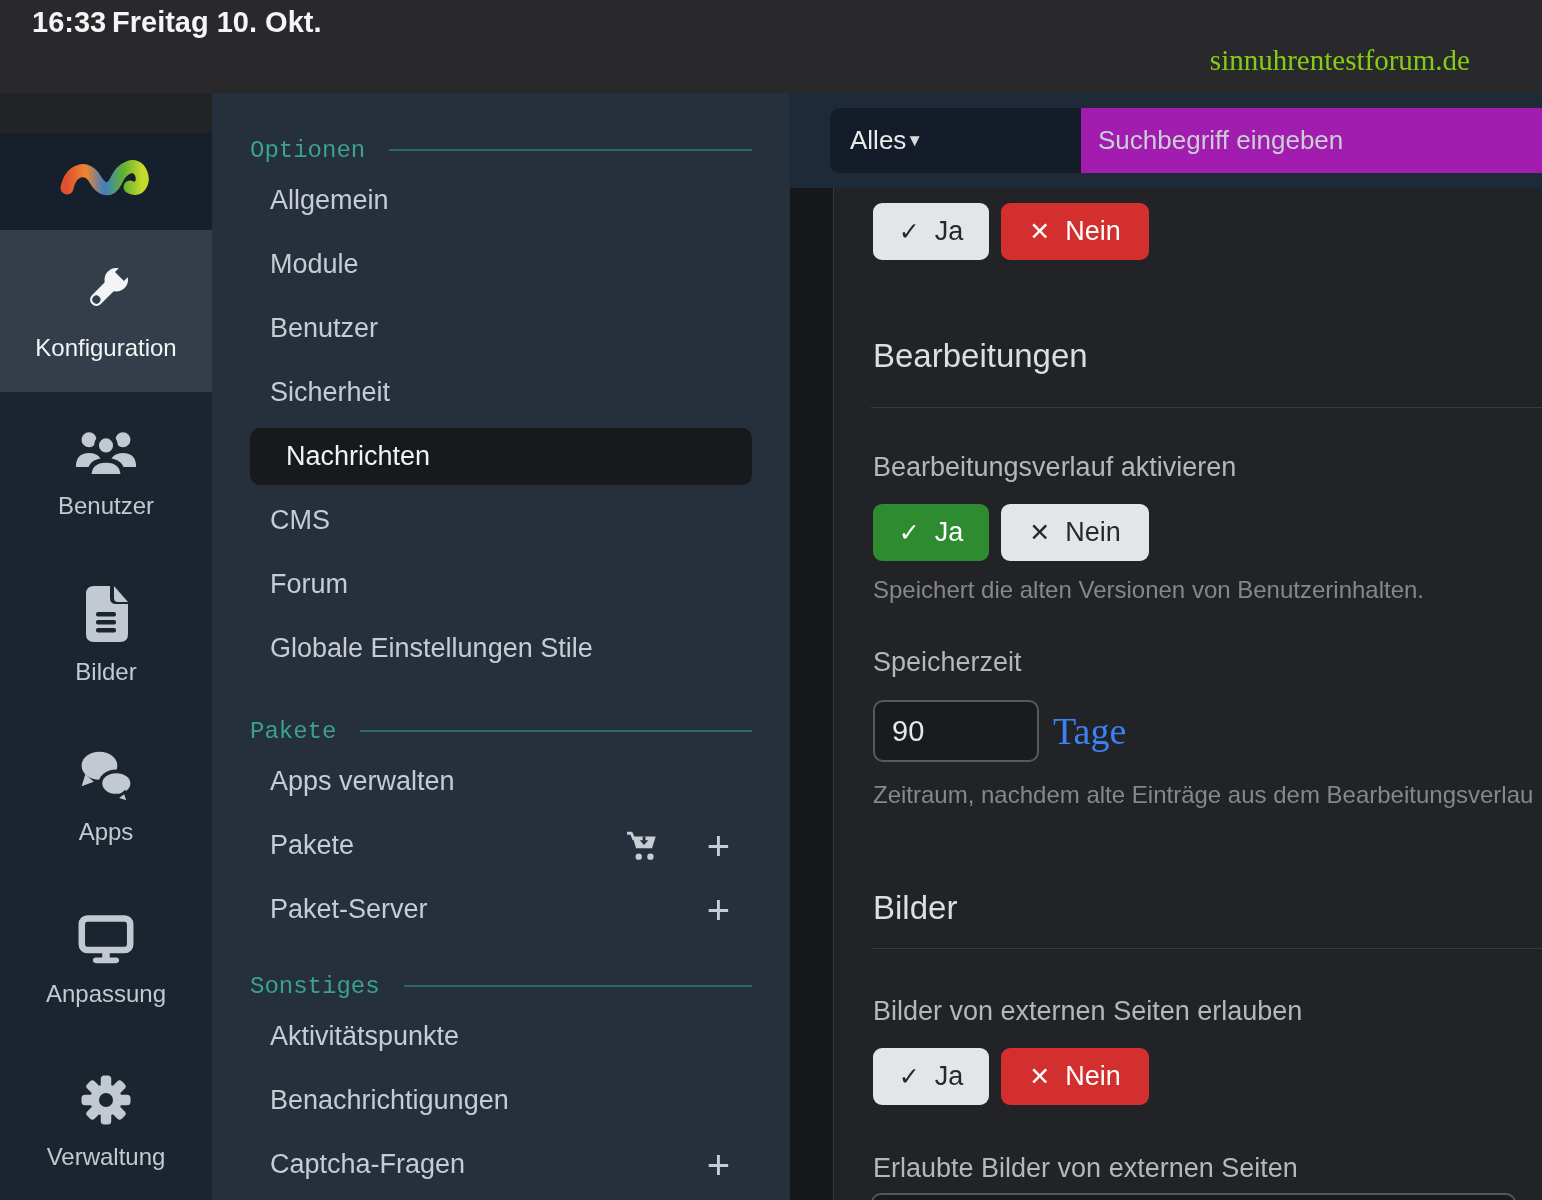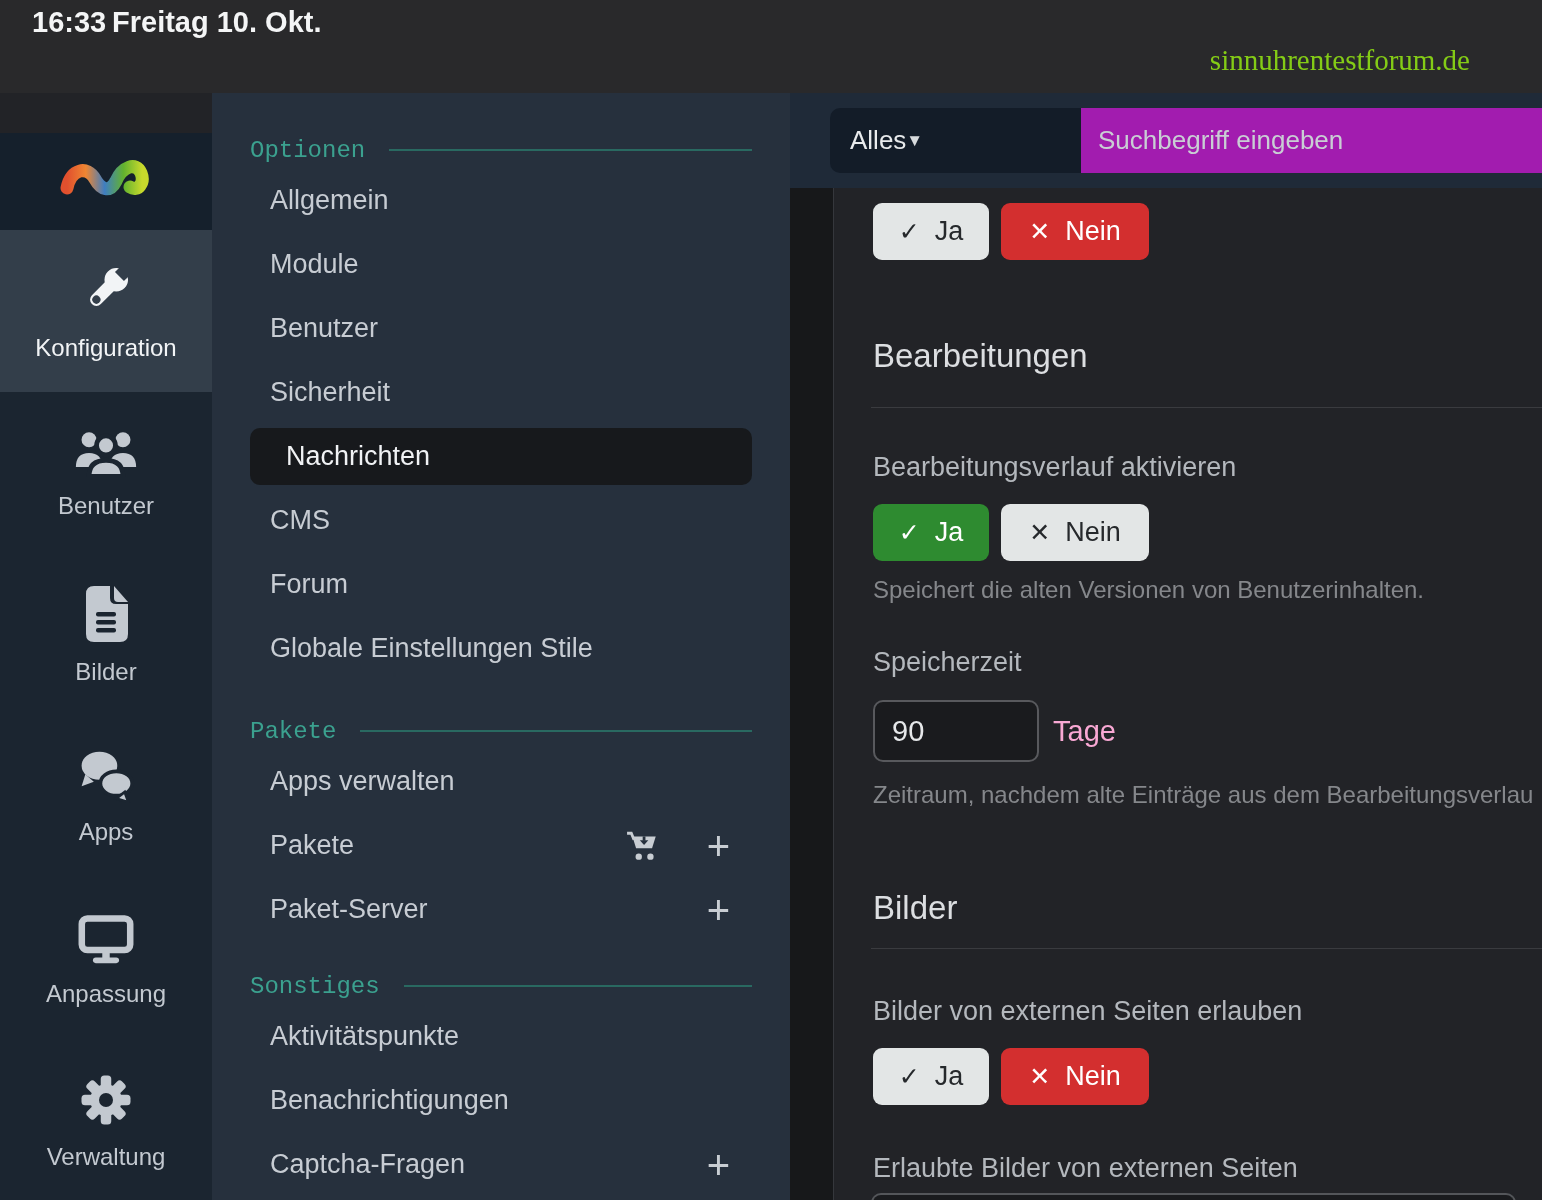--- a/index.html
+++ b/index.html
@@ -51,21 +51,21 @@
   .btn-nein{width:148px;}
   .btn.light{background:#e3e6e6;color:#26292c;}
   .btn.green{background:#2e8b30;color:#ffffff;}
   .btn.red{background:#d32f2f;color:#ffffff;}
   .c-heading{position:absolute;left:39px;font-size:33px;color:#dcdee1;line-height:36px;}
   .c-divider{position:absolute;left:37px;right:0;height:1px;background:#3a3b3f;}
   .c-label{position:absolute;left:39px;font-size:27px;color:#b4b8bd;line-height:28px;white-space:nowrap;}
   .c-desc{position:absolute;left:39px;font-size:24px;color:#85878b;line-height:25px;white-space:nowrap;}
   .input-row{position:absolute;left:39px;display:flex;align-items:center;gap:14px;}
   .num-input{width:166px;height:62px;box-sizing:border-box;background:#1a1b1e;border:2px solid #58595d;border-radius:10px;color:#e6e8ea;font-size:29px;padding-left:17px;font-family:"Liberation Sans",sans-serif;outline:none;}
-  .suffix{font-size:29px;color:#f9a8d4;}
+  .suffix{font-size:38px;color:#3b82f6;font-family:Liberation Serif, serif;}
   .partial-input{position:absolute;left:37px;top:1005px;width:645px;height:20px;background:#1a1b1e;border:2px solid #54565a;border-bottom:none;border-radius:10px 10px 0 0;box-sizing:border-box;}
 </style>
 </head>
 <body>
 
 <div class="statusbar">
   <span class="sb-time">16:33</span>
   <span class="sb-date">Freitag 10. Okt.</span>
   <span class="sb-domain">sinnuhrentestforum.de</span>
 </div>

